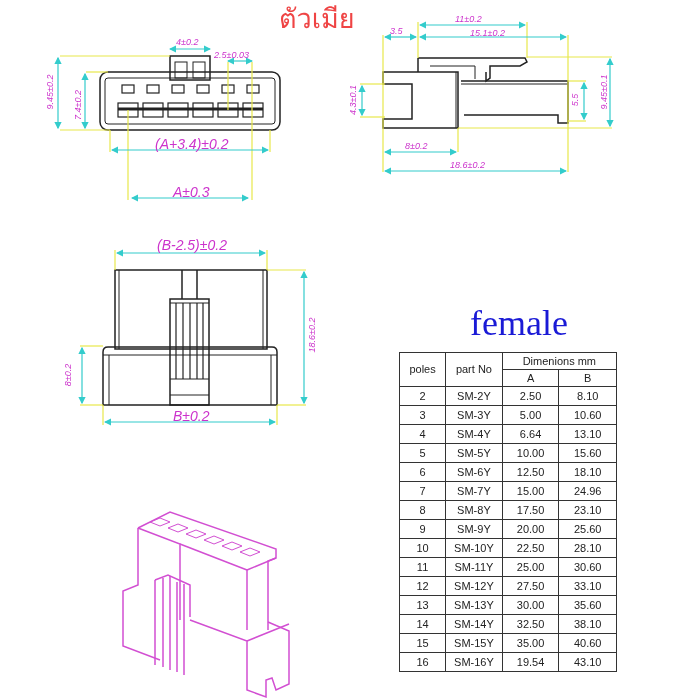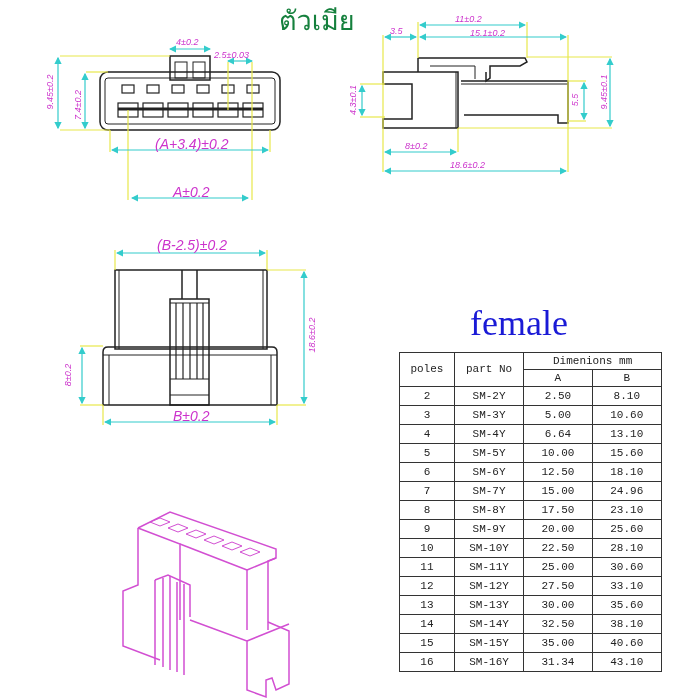--- a/index.html
+++ b/index.html
@@ -1,24 +1,24 @@
 <!DOCTYPE html>
 <html><head>
 <meta charset="utf-8">
 <style>
   html, body { margin:0; padding:0; background:#ffffff; }
   body { width:682px; height:699px; position:relative; overflow:hidden; font-family:"DejaVu Sans", sans-serif; }
   .abs { position:absolute; }
-  .title-th { left:279px; top:4px; font-family:Liberation Sans, sans-serif; font-size:27px; color:#15803d; line-height:34px; }
+  .title-th { left:279px; top:4px; font-family:Liberation Mono, monospace; font-size:27px; color:#ef4444; line-height:34px; }
   .title-en { left:470px; top:304px; font-family:"Liberation Serif", serif; font-size:36px; color:#1a1ad6; line-height:38px; }
   .dim { font-family:"Liberation Sans", sans-serif; font-style:italic; color:#cc33cc; font-size:14px; white-space:nowrap; }
   .dim-sm { font-size:9px; }
   .rot { transform:rotate(-90deg); transform-origin:center center; }
   svg.drawing { position:absolute; left:0; top:0; }
-  table.spec { position:absolute; left:399px; top:352px; width:263px; border-collapse:collapse; font-family:Liberation Mono, monospace; font-size:11px; color:#222; }
+  table.spec { position:absolute; left:399px; top:352px; width:218px; border-collapse:collapse; font-family:Liberation Sans, sans-serif; font-size:11px; color:#222; }
   table.spec td, table.spec th { border:1.5px solid #333; text-align:center; padding:0; font-weight:normal; height:18px; line-height:17px; }
   table.spec th.sub { height:16px; line-height:15px; }
 </style>
 </head>
 <body>
 
 <div class="abs title-th">ตัวเมีย</div>
 <div class="abs title-en">female</div>
 
 <svg class="drawing" width="682" height="699" viewBox="0 0 682 699">
@@ -172,21 +172,21 @@
       <path d="M240,552 L250,548 L260,552 L250,556 Z"></path>
     </g>
   </g>
 </svg>
 
 <div class="abs dim dim-sm" style="left:176px;top:37px;">4±0.2</div>
 <div class="abs dim dim-sm" style="left:214px;top:50px;">2.5±0.03</div>
 <div class="abs dim dim-sm rot" style="left:30px;top:87px;width:40px;text-align:center;">9.45±0.2</div>
 <div class="abs dim dim-sm rot" style="left:58px;top:100px;width:40px;text-align:center;">7.4±0.2</div>
 <div class="abs dim" style="left:155px;top:136px;">(A+3.4)±0.2</div>
-<div class="abs dim" style="left:173px;top:184px;">A±0.2</div>
+<div class="abs dim" style="left:173px;top:184px;">A±0.3</div>
 
 <div class="abs dim dim-sm" style="left:455px;top:14px;">11±0.2</div>
 <div class="abs dim dim-sm" style="left:390px;top:26px;">3.5</div>
 <div class="abs dim dim-sm" style="left:470px;top:28px;">15.1±0.2</div>
 <div class="abs dim dim-sm rot" style="left:333px;top:95px;width:40px;text-align:center;">4.3±0.1</div>
 <div class="abs dim dim-sm rot" style="left:560px;top:95px;width:30px;text-align:center;">5.5</div>
 <div class="abs dim dim-sm rot" style="left:582px;top:87px;width:44px;text-align:center;">9.45±0.1</div>
 <div class="abs dim dim-sm" style="left:405px;top:141px;">8±0.2</div>
 <div class="abs dim dim-sm" style="left:450px;top:160px;">18.6±0.2</div>
 
@@ -294,17 +294,17 @@
       </tr>
     <tr>
         <td>15</td>
         <td>SM-15Y</td>
         <td>35.00</td>
         <td>40.60</td>
       </tr>
     <tr>
         <td>16</td>
         <td>SM-16Y</td>
-        <td>31.34</td>
+        <td>19.54</td>
         <td>43.10</td>
       </tr>
   </tbody>
 </table>
 
 </body></html>

